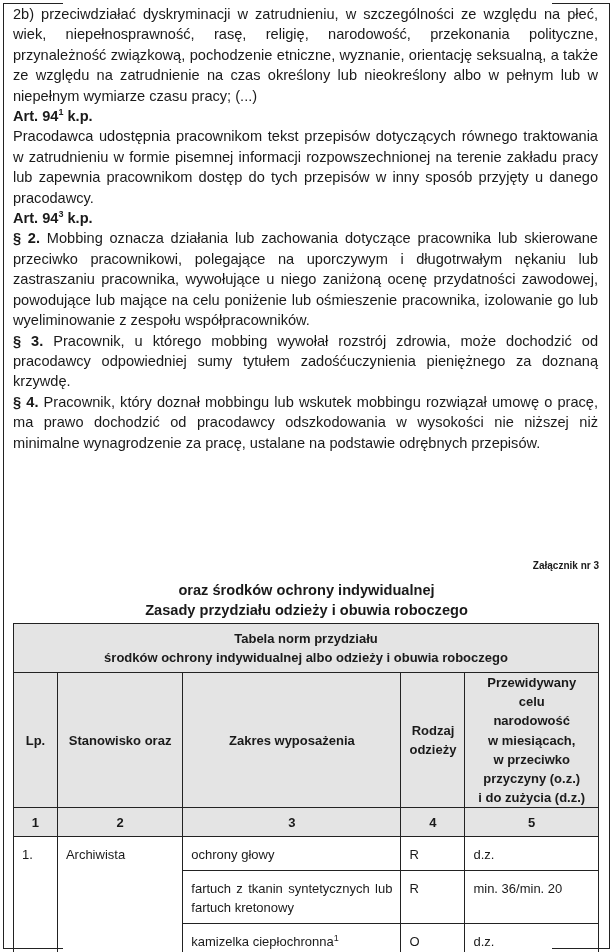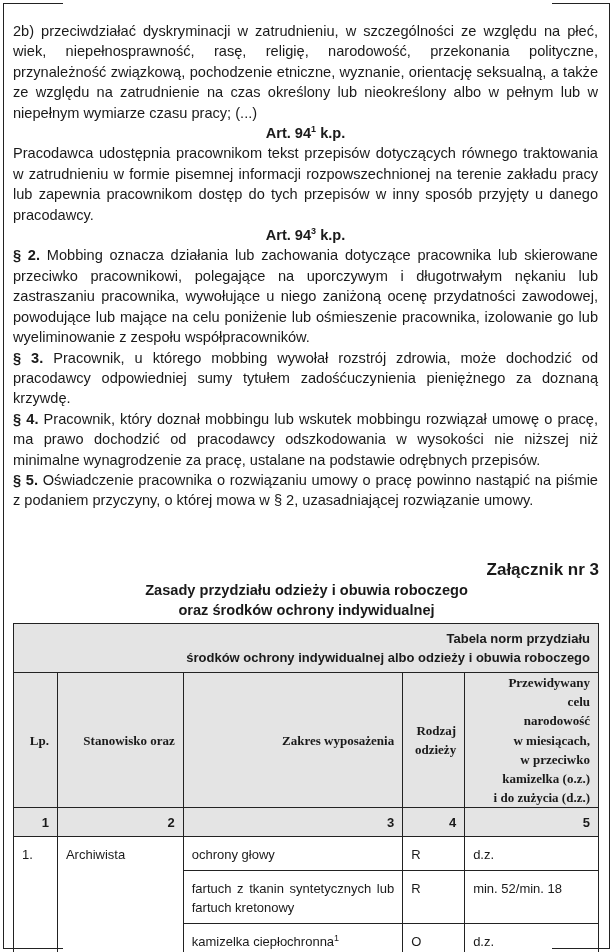--- a/index.html
+++ b/index.html
@@ -1,33 +1,33 @@
 <!DOCTYPE html>
 <html><head>
 <meta charset="utf-8">
 <style>
   html, body { margin:0; padding:0; background:#ffffff; }
   body { width:613px; height:952px; position:relative; overflow:hidden;
          font-family:"Liberation Sans", sans-serif; color:#1a1a1a; }
   .frame-line { position:absolute; background:#222; }
-  .content { position:absolute; left:13px; top:21px; width:585px;
+  .content { position:absolute; left:13px; top:4px; width:585px;
              font-size:14.6px; line-height:20.4px; }
   .para { margin:0; text-align:justify; }
-  .art-heading { margin:0; text-align:center; font-weight:bold; }
+  .art-heading { margin:0; text-align:left; font-weight:bold; }
   .art-heading sup, .sup { font-size:9px; vertical-align:super; line-height:0; }
   .sec-num { font-weight:bold; }
-  .annex { position:absolute; right:14px; top:560px; font-weight:bold; font-size:17px; }
+  .annex { position:absolute; right:14px; top:560px; font-weight:bold; font-size:10px; }
   .title { position:absolute; left:0; width:613px; top:580px; text-align:center;
            font-weight:bold; font-size:14.6px; line-height:20px; }
   table.norms { position:absolute; left:13px; top:623px; width:586px;
                 border-collapse:collapse; font-size:13px; }
   table.norms td, table.norms th { border:1.4px solid #222; padding:0 8px; }
-  table.norms th { background:#e4e4e4; font-weight:bold; text-align:right; font-size:13px; line-height:19.2px; }
+  table.norms th { background:#e4e4e4; font-weight:bold; text-align:center; font-size:13px; line-height:19.2px; }
   .cap th { height:48px; }
-  .hdr th { height:129px;font-family:Liberation Serif, serif; }
+  .hdr th { height:129px; }
   .num th { height:28px; font-size:13.5px; }
   table.norms td { vertical-align:top; padding-top:8px; padding-bottom:6px; line-height:19px; }
   td.just { text-align:justify; }
 </style>
 </head>
 <body>
 
 <div class="frame-line" style="left:3px;top:3px;width:60px;height:1.4px;"></div>
 <div class="frame-line" style="left:552px;top:3px;width:58px;height:1.4px;"></div>
 <div class="frame-line" style="left:3px;top:3px;width:1.4px;height:946px;"></div>
@@ -38,27 +38,26 @@
 <div class="content">
   <p class="para">2b) przeciwdziałać dyskryminacji w zatrudnieniu, w szczególności ze względu na płeć, wiek, niepełnosprawność, rasę, religię, narodowość, przekonania polityczne, przynależność związkową, pochodzenie etniczne, wyznanie, orientację seksualną, a także ze względu na zatrudnienie na czas określony lub nieokreślony albo w pełnym lub w niepełnym wymiarze czasu pracy; (...)</p>
 
   <p class="art-heading"><span>Art. 94</span><sup>1</sup><span> k.p.</span></p>
   <p class="para">Pracodawca udostępnia pracownikom tekst przepisów dotyczących równego traktowania w zatrudnieniu w formie pisemnej informacji rozpowszechnionej na terenie zakładu pracy lub zapewnia pracownikom dostęp do tych przepisów w inny sposób przyjęty u danego pracodawcy.</p>
 
   <p class="art-heading"><span>Art. 94</span><sup>3</sup><span> k.p.</span></p>
   <p class="para"><span class="sec-num">§ 2.</span><span> Mobbing oznacza działania lub zachowania dotyczące pracownika lub skierowane przeciwko pracownikowi, polegające na uporczywym i długotrwałym nękaniu lub zastraszaniu pracownika, wywołujące u niego zaniżoną ocenę przydatności zawodowej, powodujące lub mające na celu poniżenie lub ośmieszenie pracownika, izolowanie go lub wyeliminowanie z zespołu współpracowników.</span></p>
   <p class="para"><span class="sec-num">§ 3.</span><span> Pracownik, u którego mobbing wywołał rozstrój zdrowia, może dochodzić od pracodawcy odpowiedniej sumy tytułem zadośćuczynienia pieniężnego za doznaną krzywdę.</span></p>
   <p class="para"><span class="sec-num">§ 4.</span><span> Pracownik, który doznał mobbingu lub wskutek mobbingu rozwiązał umowę o pracę, ma prawo dochodzić od pracodawcy odszkodowania w wysokości nie niższej niż minimalne wynagrodzenie za pracę, ustalane na podstawie odrębnych przepisów.</span></p>
-  <p class="para"><span class="sec-num">§ 5.</span><span> Oświadczenie pracownika o rozwiązaniu umowy o pracę powinno nastąpić na piśmie z podaniem przyczyny, o której mowa w § 2, uzasadniającej rozwiązanie umowy.</span></p>
 </div>
 
 <div class="annex">Załącznik nr 3</div>
 <div class="title">
+  <div>oraz środków ochrony indywidualnej</div>
   <div>Zasady przydziału odzieży i obuwia roboczego</div>
-  <div>oraz środków ochrony indywidualnej</div>
 </div>
 
 <table class="norms">
   <colgroup>
     <col style="width:44px">
       <col style="width:126px">
       <col style="width:220px">
       <col style="width:62px">
       <col style="width:134px">
   </colgroup>
@@ -76,42 +75,42 @@
     <th>
       <div>Rodzaj</div>
       <div>odzieży</div>
     </th>
     <th>
       <div>Przewidywany</div>
       <div>celu</div>
       <div>narodowość</div>
       <div>w miesiącach,</div>
       <div>w przeciwko</div>
-      <div>kamizelka (o.z.)</div>
+      <div>przyczyny (o.z.)</div>
       <div>i do zużycia (d.z.)</div>
     </th>
   </tr>
   <tr class="num">
     <th>1</th>
     <th>2</th>
     <th>3</th>
     <th>4</th>
     <th>5</th>
   </tr>
   <tr>
     <td rowspan="3">1.</td>
     <td rowspan="3">Archiwista</td>
     <td>ochrony głowy</td>
     <td>R</td>
     <td>d.z.</td>
   </tr>
   <tr>
     <td class="just">fartuch z tkanin syntetycznych lub fartuch kretonowy</td>
     <td>R</td>
-    <td>min. 52/min. 18</td>
+    <td>min. 36/min. 20</td>
   </tr>
   <tr>
     <td><span>kamizelka ciepłochronna</span><sup class="sup">1</sup></td>
     <td>O</td>
     <td>d.z.</td>
   </tr>
 </tbody>
   </table>
 
 </body></html>

